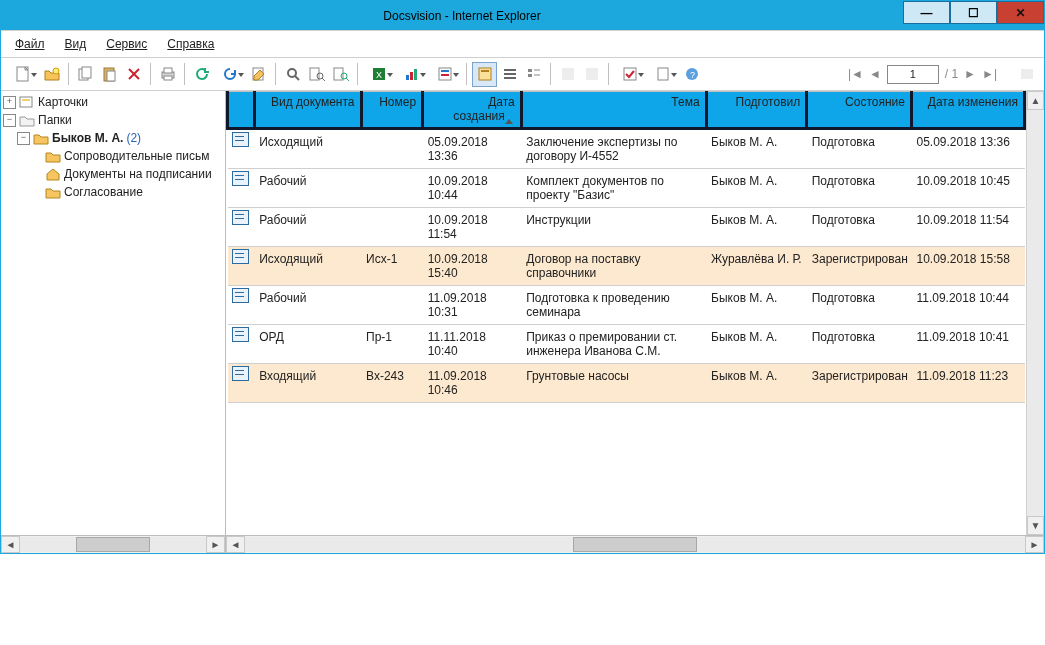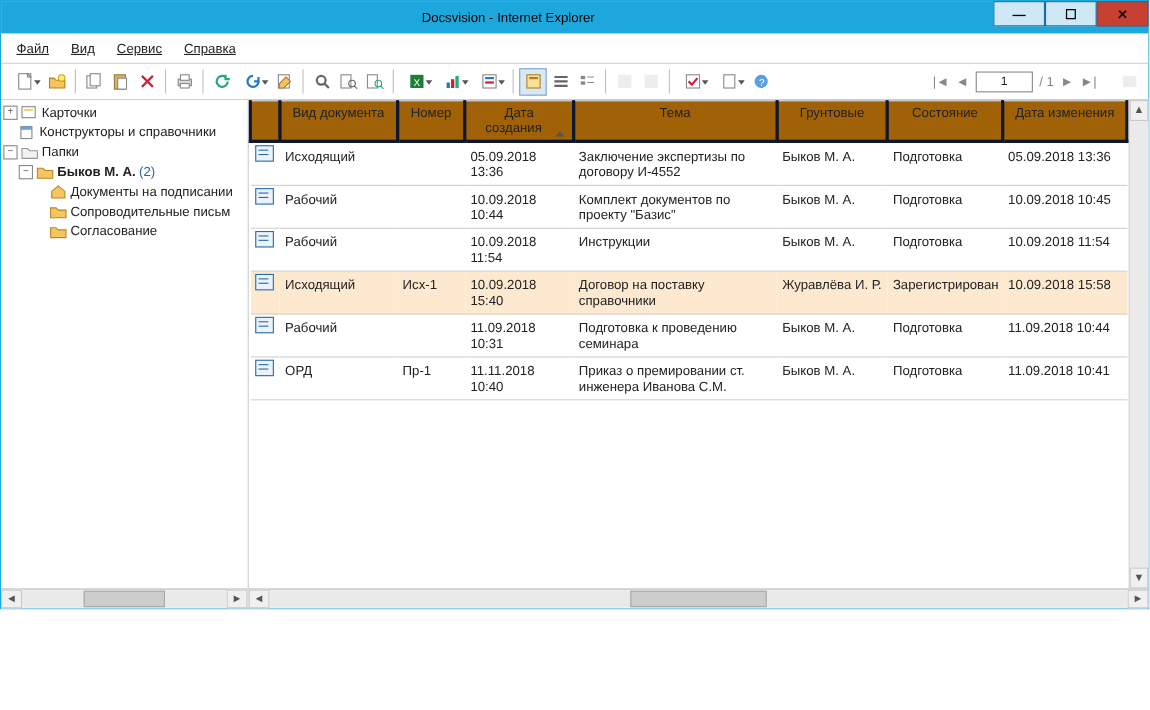--- a/index.html
+++ b/index.html
@@ -33,21 +33,21 @@
 .exp{width:11px;height:11px;border:1px solid #888;font-size:9px;line-height:9px;text-align:center;color:#555;background:#fff}
 .exp.blank{border:none}
 .ticon{width:16px;height:16px;display:flex;align-items:center;justify-content:center}
 .tlabel{white-space:nowrap}
 .tlabel.bold{font-weight:bold}
 .count{color:#2a65b3}
 .ind1{padding-left:14px}.ind2{padding-left:28px}
 .gridwrap{flex:1;display:flex;min-height:0}
 .grid{flex:1;overflow:hidden;border-right:1px solid #d0d0d0;position:relative}
 table.g{border-collapse:collapse;width:100%;table-layout:fixed}
-table.g th{background:#a16207;border:3px solid #0f172a;border-top:1px solid #c2c2c2;font-weight:normal;text-align:center;padding:3px 5px;font-size:12px;vertical-align:top;height:30px;box-sizing:border-box}
+table.g th{background:#0ea5e9;border:3px solid #0f172a;border-top:1px solid #c2c2c2;font-weight:normal;text-align:right;padding:3px 5px;font-size:12px;vertical-align:top;height:30px;box-sizing:border-box}
 table.g td{border-bottom:1px solid #cfcfcf;padding:3px 5px;font-size:12px;vertical-align:top}
 tr.row1 td{padding-top:5px;padding-bottom:5px}
 tr.alt td{background:#fde9cf}
 .iconcell{text-align:center;padding:2px!important}
 .docicon{display:inline-block;width:15px;height:13px;border:1px solid #2c6aa0;background:#eaf3fb;position:relative}
 .docicon::before,.docicon::after{content:"";position:absolute;left:2px;height:1px;background:#2c6aa0;width:9px}
 .docicon::before{top:3px}.docicon::after{top:7px}
 .hscroll{height:17px;border-top:1px solid #bcbcbc;background:#f0f0f0;display:flex;align-items:center}
 .hscroll .harrow{width:17px;height:15px;display:flex;align-items:center;justify-content:center;background:#f0f0f0;border:1px solid #c9c9c9;color:#555;font-size:10px}
 .hscroll .htrack{flex:1;height:15px;background:#eaeaea;position:relative}
@@ -262,30 +262,20 @@
             <span class="exp">+</span>
             <span class="ticon">
               <svg width="16" height="14">
                 <rect x="1" y="2" width="12" height="10" fill="#fff" stroke="#888"></rect>
                 <rect x="3" y="4" width="8" height="2" fill="#f0d070"></rect>
               </svg>
             </span>
             <span class="tlabel">Карточки</span>
           </div>
           <div class="tnode ind0">
-            <span class="exp blank"></span>
-            <span class="ticon">
-              <svg width="16" height="14">
-                <rect x="2" y="2" width="10" height="11" fill="#fff" stroke="#888"></rect>
-                <rect x="2" y="2" width="10" height="3" fill="#6aa0e0"></rect>
-              </svg>
-            </span>
-            <span class="tlabel">Конструкторы и справочники</span>
-          </div>
-          <div class="tnode ind0">
             <span class="exp">−</span>
             <span class="ticon">
               <svg width="16" height="14">
                 <path d="M1 4h5l2 2h7v7H1z" fill="#f3f3f3" stroke="#999"></path>
               </svg>
             </span>
             <span class="tlabel">Папки</span>
           </div>
           <div class="tnode ind1">
             <span class="exp">−</span>
@@ -294,33 +284,33 @@
                 <path d="M1 4h5l2 2h7v7H1z" fill="#f7c560" stroke="#b38720"></path>
               </svg>
             </span>
             <span class="tlabel bold">Быков М. А.</span>
             <span class="count"> (2)</span>
           </div>
           <div class="tnode ind2">
             <span class="exp blank"></span>
             <span class="ticon">
               <svg width="16" height="14">
-                <path d="M2 7l6-5 6 5v6H2z" fill="#f7c560" stroke="#b38720"></path>
-              </svg>
-            </span>
-            <span class="tlabel">Документы на подписании</span>
+                <path d="M1 4h5l2 2h7v7H1z" fill="#f7c560" stroke="#b38720"></path>
+              </svg>
+            </span>
+            <span class="tlabel">Сопроводительные письм</span>
           </div>
           <div class="tnode ind2">
             <span class="exp blank"></span>
             <span class="ticon">
               <svg width="16" height="14">
-                <path d="M1 4h5l2 2h7v7H1z" fill="#f7c560" stroke="#b38720"></path>
-              </svg>
-            </span>
-            <span class="tlabel">Сопроводительные письм</span>
+                <path d="M2 7l6-5 6 5v6H2z" fill="#f7c560" stroke="#b38720"></path>
+              </svg>
+            </span>
+            <span class="tlabel">Документы на подписании</span>
           </div>
           <div class="tnode ind2">
             <span class="exp blank"></span>
             <span class="ticon">
               <svg width="16" height="14">
                 <path d="M1 4h5l2 2h7v7H1z" fill="#f7c560" stroke="#b38720"></path>
               </svg>
             </span>
             <span class="tlabel">Согласование</span>
           </div>
@@ -348,21 +338,21 @@
                 <col style="width: 102px;">
                 <col style="width: 110px;">
               </colgroup>
               <thead>
                 <tr>
                   <th></th>
                   <th>Вид документа</th>
                   <th>Номер</th>
                   <th>Дата<br>создания<span class="colsort"></span></th>
                   <th>Тема</th>
-                  <th>Грунтовые</th>
+                  <th>Подготовил</th>
                   <th>Состояние</th>
                   <th>Дата изменения</th>
                 </tr>
               </thead>
               <tbody>
                 <tr class="row1">
                   <td class="iconcell"><span class="docicon"></span></td>
                   <td>Исходящий</td>
                   <td></td>
                   <td>05.09.2018 13:36</td>
@@ -414,20 +404,30 @@
                 <tr class="row1">
                   <td class="iconcell"><span class="docicon"></span></td>
                   <td>ОРД</td>
                   <td>Пр-1</td>
                   <td>11.11.2018 10:40</td>
                   <td>Приказ о премировании ст. инженера Иванова С.М.</td>
                   <td>Быков М. А.</td>
                   <td>Подготовка</td>
                   <td>11.09.2018 10:41</td>
                 </tr>
+                <tr class="row1 alt">
+                  <td class="iconcell"><span class="docicon"></span></td>
+                  <td>Входящий</td>
+                  <td>Вх-243</td>
+                  <td>11.09.2018 10:46</td>
+                  <td>Грунтовые насосы</td>
+                  <td>Быков М. А.</td>
+                  <td>Зарегистрирован</td>
+                  <td>11.09.2018 11:23</td>
+                </tr>
               </tbody>
             </table>
         </div>
         <div class="vscroll">
           <div class="varrow">▲</div>
           <div class="vtrack"></div>
           <div class="varrow">▼</div>
         </div>
       </div>
       <div class="hscroll">

